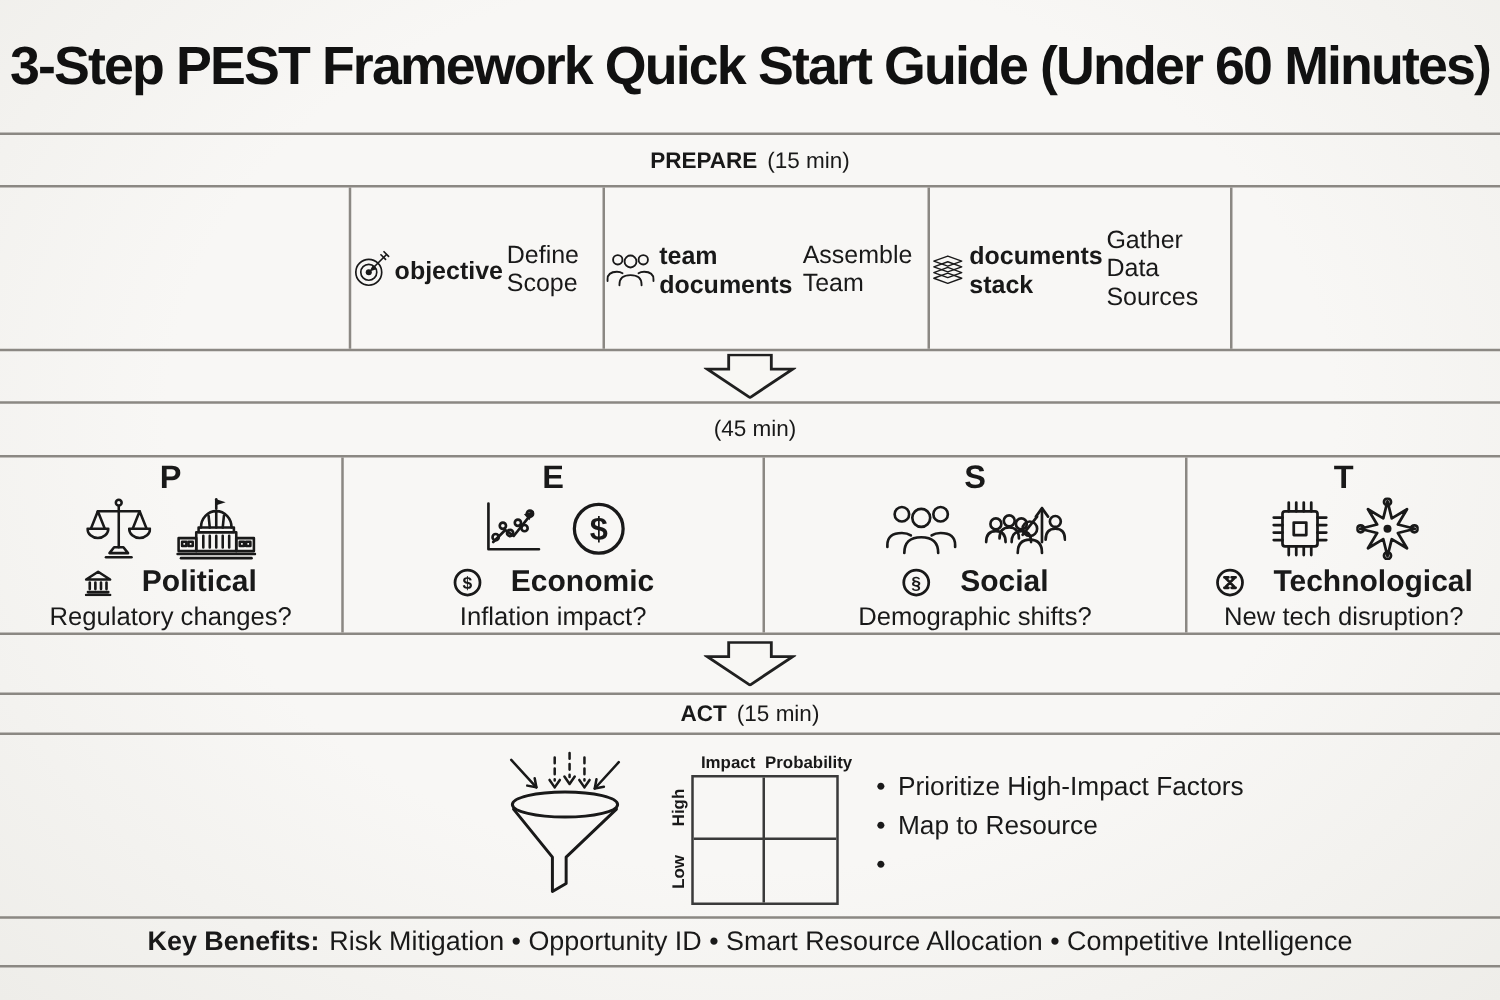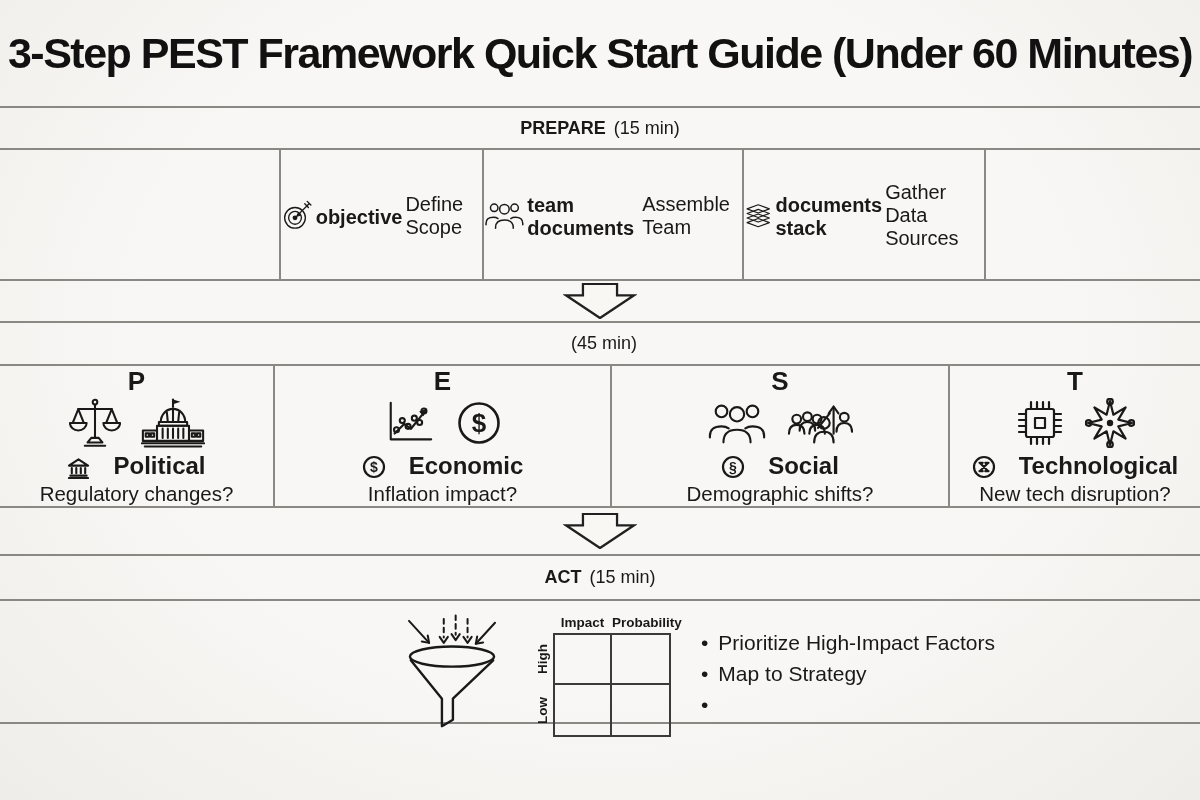--- a/index.html
+++ b/index.html
@@ -22,21 +22,21 @@
   .title-band h1{
     white-space:nowrap;font-size:43px;font-weight:700;letter-spacing:-1.5px;color:#111;
   }
 
   
   .head-band{display:flex;align-items:center;justify-content:center;font-size:18px}
   .head-band b{font-weight:700}
   .head-band .time{margin-left:8px;font-weight:400}
   .head-prepare{height:42px}
   .head-analyze{height:43px}
-  .head-act{height:45px}
+  .head-act{height:32px}
 
   
   .prep-band{height:131px}
   .prep-cols{position:absolute;left:279px;top:0;width:665px;height:100%;display:flex}
   .prep-col{
     flex:1;display:flex;flex-direction:row;align-items:center;justify-content:center;
     gap:3px;border-left:2px solid var(--rule);padding-top:2px;
   }
   .prep-col:last-child{border-right:2px solid var(--rule)}
   .prep-label{font-size:20px;font-weight:700;margin-top:3px}
@@ -47,25 +47,25 @@
   .arrow1{height:42px}
   .arrow2{height:48px}
 
   
   .pest-band{height:142px;display:flex}
   .pest-col{display:flex;flex-direction:column;align-items:center;justify-content:center;gap:1px;padding-top:2px}
   .pest-col + .pest-col{border-left:2px solid var(--rule)}
   .col-p{width:273px}.col-e{width:337px}.col-s{width:338px}.col-t{width:252px}
   .pest-letter{font-size:26px;font-weight:700;line-height:1}
   .pest-icons{display:flex;align-items:center;gap:20px;height:60px;margin:1px 0}
-  .pest-label-row{display:flex;align-items:flex-end;gap:23px;font-size:24px;font-weight:700;line-height:1.1}
+  .pest-label-row{display:flex;align-items:center;gap:23px;font-size:24px;font-weight:700;line-height:1.1}
   .pest-question{font-size:20.5px;margin-top:2px}
 
   
-  .act-band{height:123px}
+  .act-band{height:147px}
   .act-row{position:absolute;left:398px;top:6px;display:flex;align-items:flex-start}
   .funnel-wrap{margin-top:2px}
   .matrix{margin-left:26px;margin-top:4px;display:grid;grid-template-columns:21px 118px;grid-template-rows:22px 104px}
   .m-headers{grid-column:2;grid-row:1;display:flex;align-items:flex-end;padding-bottom:3px}
   .m-headers span{width:59px;text-align:center;font-size:13.5px;font-weight:700;white-space:nowrap}
   .m-side{grid-column:1;grid-row:2;display:flex;flex-direction:column}
   .m-side span{
     flex:1;display:flex;align-items:center;justify-content:center;
     writing-mode:vertical-rl;transform:rotate(180deg);
     font-size:13.5px;font-weight:700;
@@ -375,26 +375,30 @@
         </div>
       </div>
 
       <div class="act-bullets">
         <div class="bullet">
           <span class="dot">•</span>
           <span>Prioritize High-Impact Factors</span>
         </div>
         <div class="bullet">
           <span class="dot">•</span>
-          <span>Map to Strategy</span>
+          <span>Map to Resource</span>
         </div>
         <div class="bullet">
           <span class="dot">•</span>
         </div>
       </div>
 
     </div>
   </div>
 
+  <div class="band benefits-band">
+    <b>Key Benefits:</b>
+    <span>Risk Mitigation • Opportunity ID • Smart Resource Allocation • Competitive Intelligence</span>
+  </div>
 
   <div class="tail"></div>
 
 </div>
 
 </body></html>

